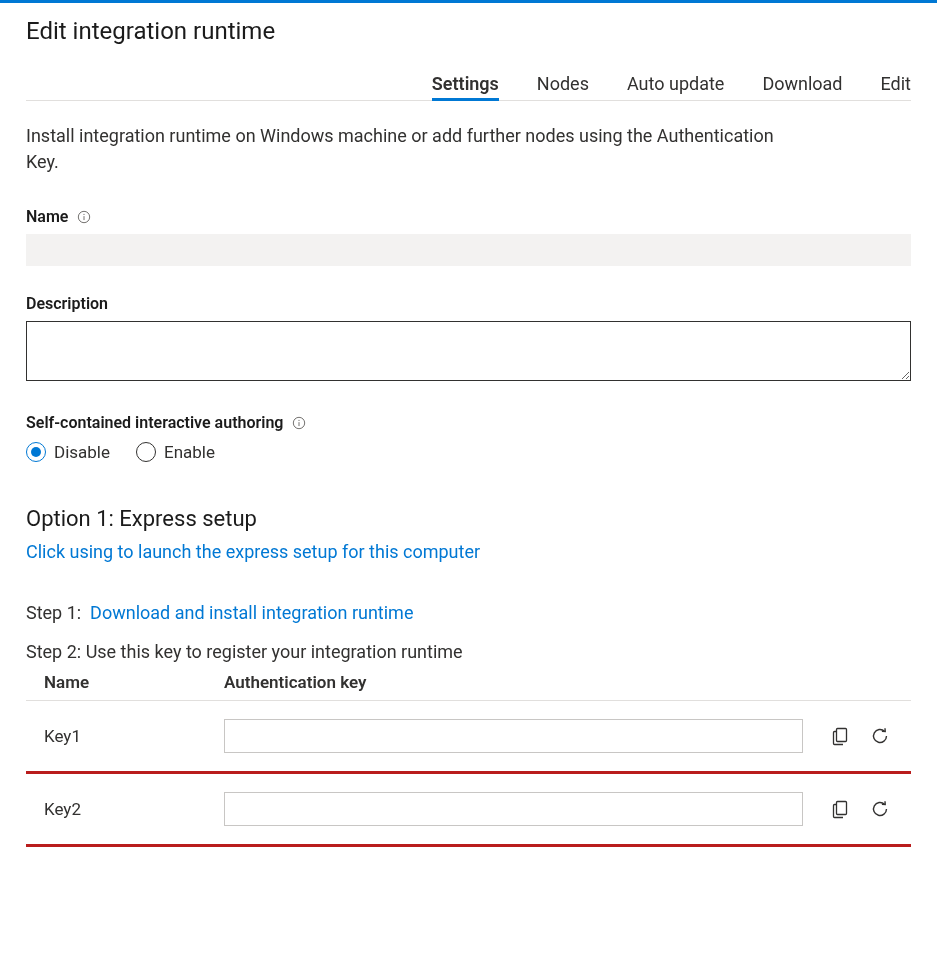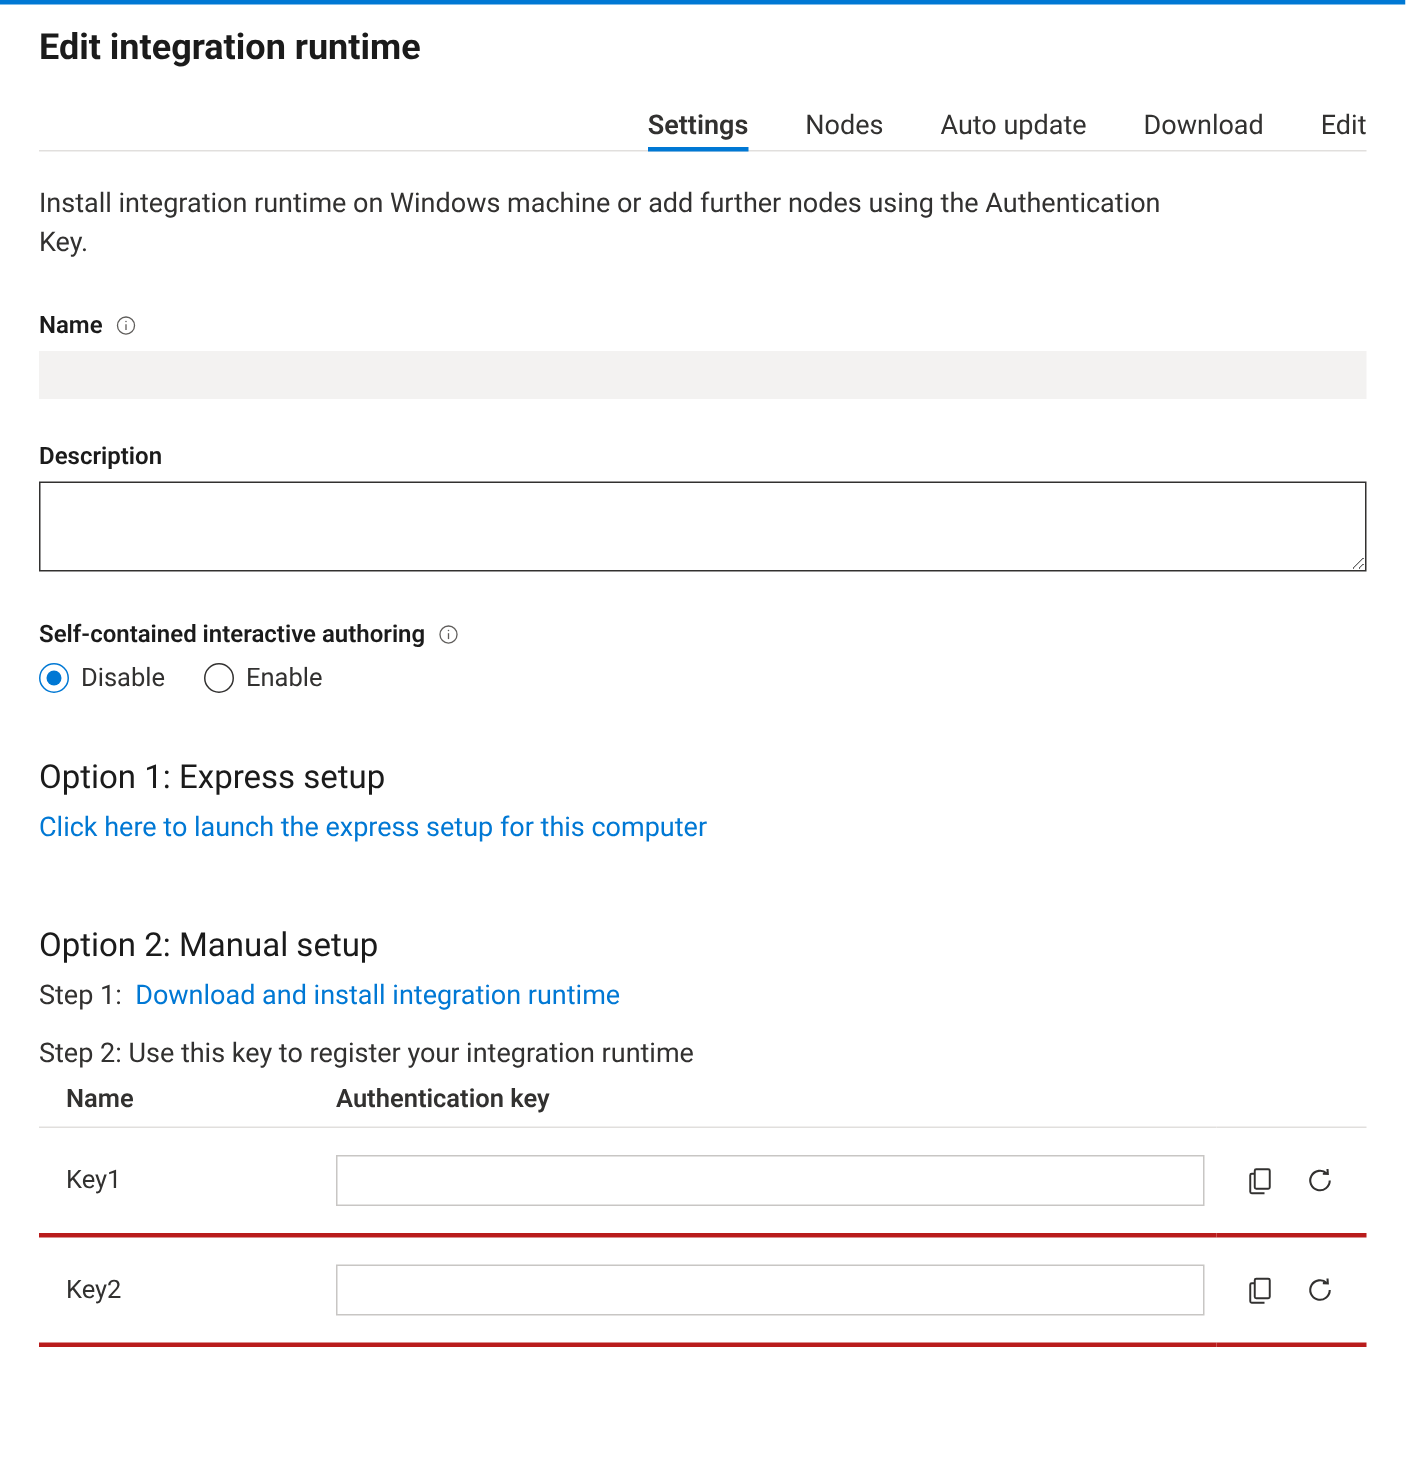--- a/index.html
+++ b/index.html
@@ -12,21 +12,21 @@
     .topbar {
       height: 3px;
       background: #0078d4;
       width: 100%;
     }
     .container {
       padding: 14px 26px 20px 26px;
     }
     .page-title {
       font-size: 24px;
-      font-weight: 700;
+      font-weight: 400;
       color: #1b1b1b;
       margin-bottom: 28px;
     }
     .tabs {
       display: flex;
       gap: 38px;
       border-bottom: 1px solid #e1dfdd;
       margin-bottom: 22px;
       padding-left: 14px;
       justify-content: flex-end;
@@ -134,21 +134,21 @@
     .link {
       color: #0078d4;
       text-decoration: none;
       font-size: 18px;
       cursor: pointer;
       background: none;
       border: none;
       font-family: inherit;
       padding: 0;
     }
-    .option1 { margin-bottom: 56px; }
+    .option1 { margin-bottom: 40px; }
     .step-line {
       font-size: 18px;
       color: #323130;
       margin-top: 10px;
     }
     .step-line .link { font-size: 18px; }
     table.keys {
       width: 100%;
       border-collapse: collapse;
       margin-top: 6px;
@@ -247,25 +247,24 @@
       <span>Disable</span>
     </label>
     <label class="radio">
       <span class="radio-circle unchecked"></span>
       <span>Enable</span>
     </label>
   </div>
 
   <div class="option1">
     <h2 class="section-heading">Option 1: Express setup</h2>
-    <a class="link">Click here to launch the express setup for this computer</a>
+    <a class="link">Click using to launch the express setup for this computer</a>
   </div>
 
   <div>
-    <h2 class="section-heading">Option 2: Manual setup</h2>
     <div class="step-line">
       <span>Step 1:</span>&nbsp;
       <a class="link">Download and install integration runtime</a>
     </div>
     <div class="step-line" style="margin-top:18px;">
       <span>Step 2: Use this key to register your integration runtime</span>
     </div>
 
     <table class="keys">
       <thead>

